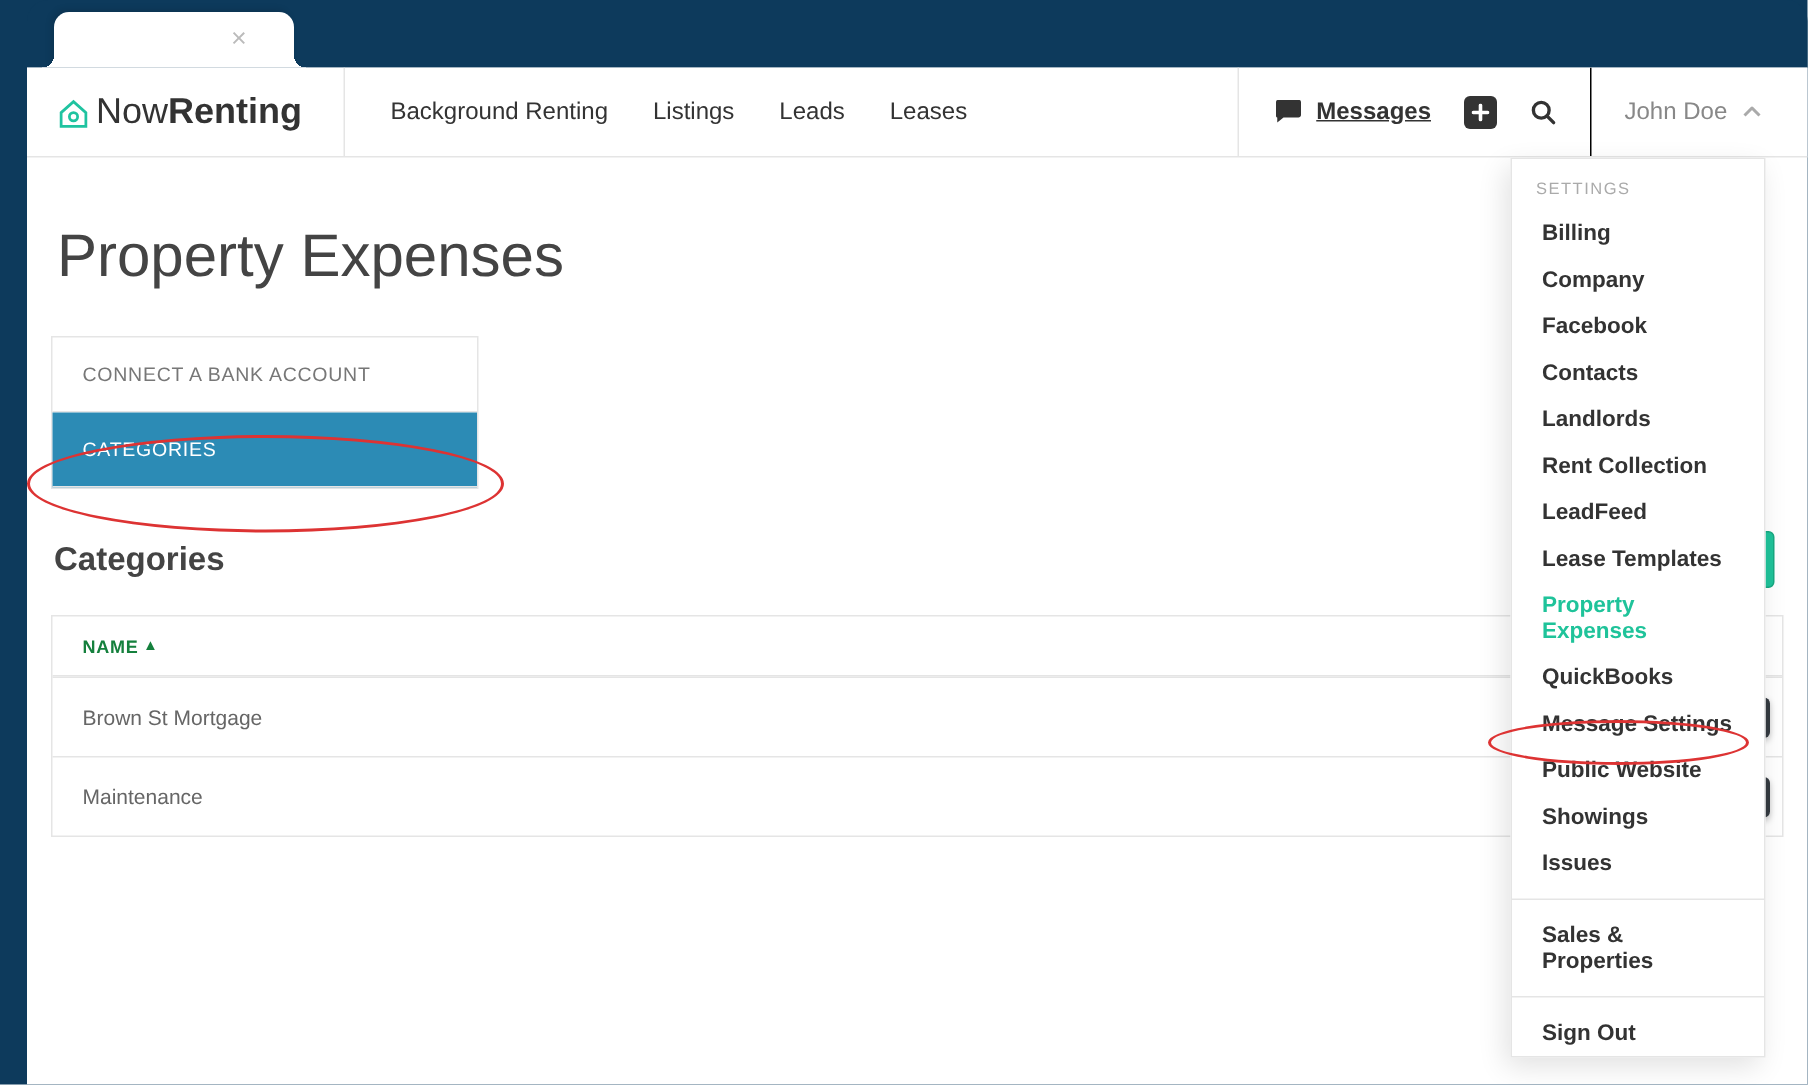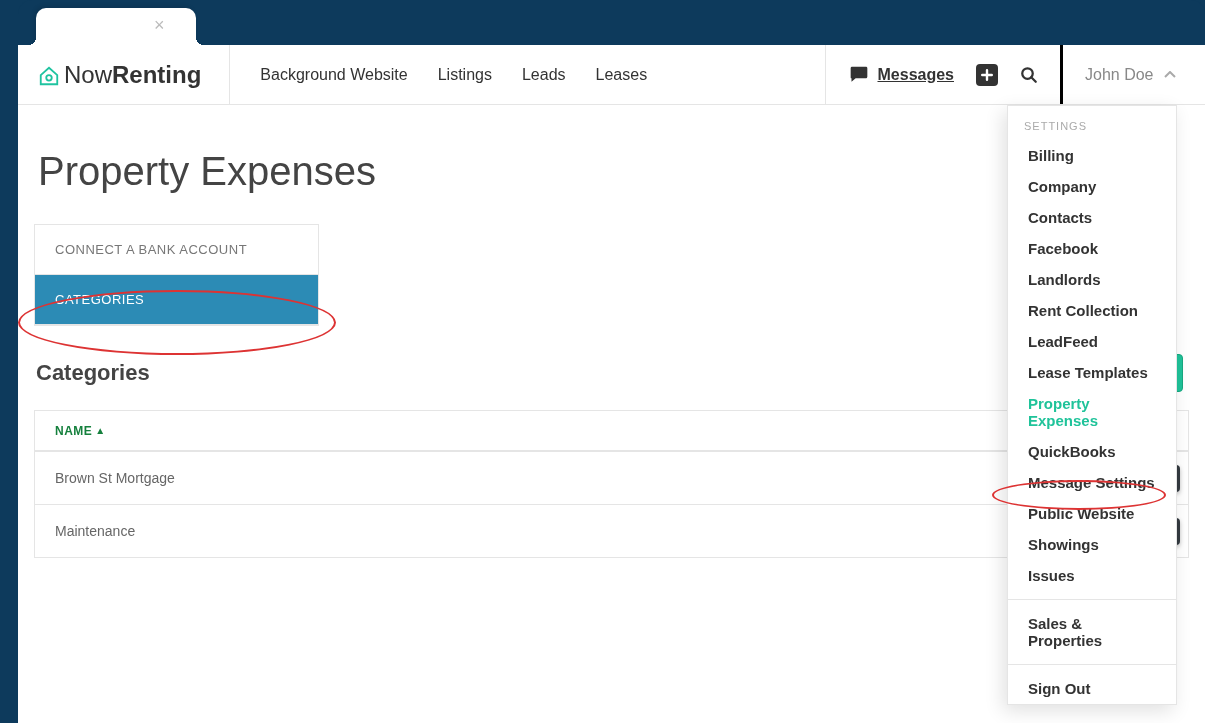--- a/index.html
+++ b/index.html
@@ -99,21 +99,21 @@
     .plus-square {
       width: 22px; height: 22px;
       background: #333;
       border-radius: 4px;
       color: #fff;
       display: flex; align-items: center; justify-content: center;
       font-size: 18px; font-weight: 700;
     }
 
     .user-wrap {
-      border-left: 3px solid #000000;
+      border-left: 1px solid #000000;
       height: 100%;
       padding: 0 22px;
       display: flex;
       align-items: center;
       gap: 10px;
       color: #888;
       font-size: 16px;
       cursor: pointer;
       min-width: 145px;
     }
@@ -281,21 +281,21 @@
             <svg viewBox="0 0 24 24" width="22" height="22">
               <path d="M3 11 L12 3 L21 11 V21 H3 Z" fill="none" stroke="#1fc3a0" stroke-width="2"></path>
               <circle cx="12" cy="14" r="3" fill="none" stroke="#1fc3a0" stroke-width="2"></circle>
             </svg>
           </span>
           <span class="logo-text"><span>Now</span><span class="bold">Renting</span></span>
         </div>
       </div>
 
       <div class="nav-links">
-        <span class="nav-link">Background Website</span>
+        <span class="nav-link">Background Renting</span>
         <span class="nav-link">Listings</span>
         <span class="nav-link">Leads</span>
         <span class="nav-link">Leases</span>
       </div>
 
       <div class="nav-actions">
         <div class="messages-btn">
           <span>
             <svg viewBox="0 0 24 24" width="22" height="20">
                 <path d="M2 4 C2 2 3 2 4 2 H20 C21 2 22 2 22 4 V14 C22 15 21 16 20 16 H8 L3 20 V16 C2 16 2 15 2 14 Z" fill="#333"></path>
@@ -376,22 +376,22 @@
           </div>
         </div>
 
       </div>
     </div>
 
     <div class="user-menu">
       <div class="menu-label">SETTINGS</div>
       <div class="menu-item">Billing</div>
       <div class="menu-item">Company</div>
+      <div class="menu-item">Facebook</div>
       <div class="menu-item">Contacts</div>
-      <div class="menu-item">Facebook</div>
       <div class="menu-item">Landlords</div>
       <div class="menu-item">Rent Collection</div>
       <div class="menu-item">LeadFeed</div>
       <div class="menu-item">Lease Templates</div>
       <div class="menu-item active">Property Expenses</div>
       <div class="menu-item">QuickBooks</div>
       <div class="menu-item">Message Settings</div>
       <div class="menu-item">Public Website</div>
       <div class="menu-item">Showings</div>
       <div class="menu-item">Issues</div>

